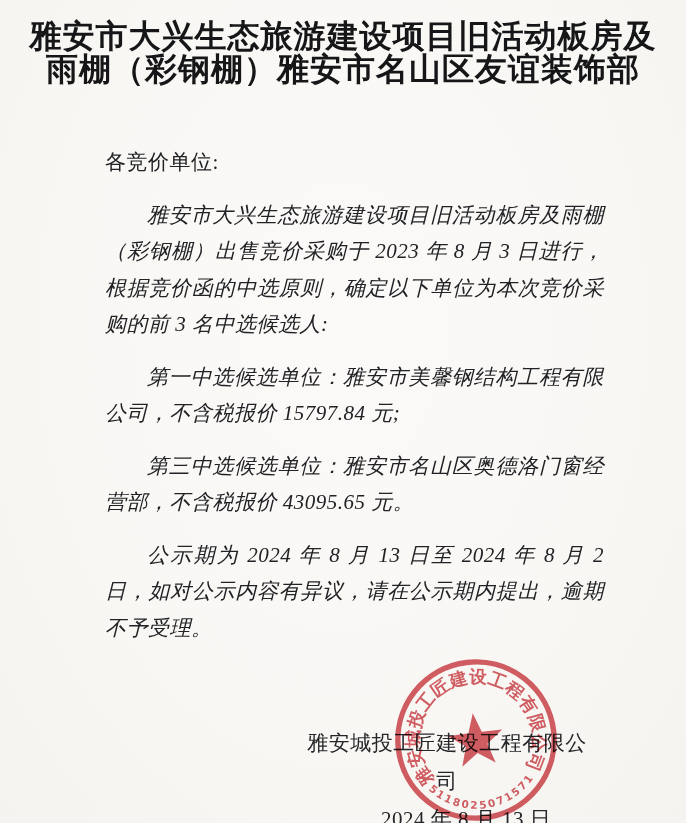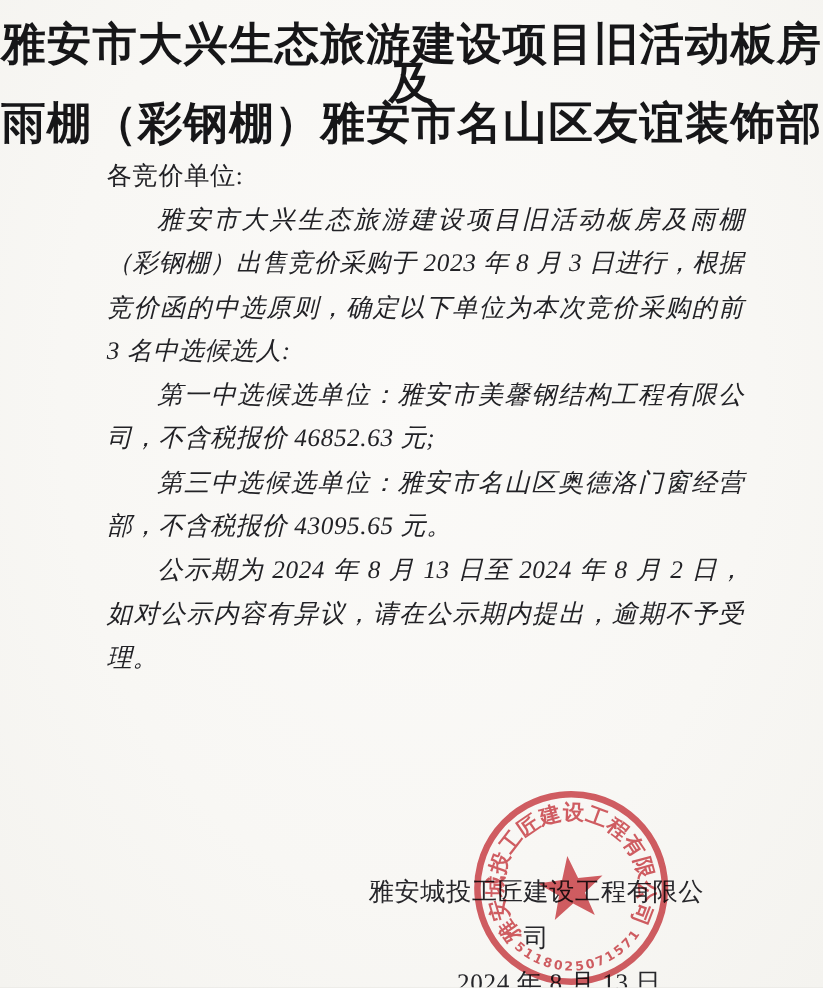--- a/index.html
+++ b/index.html
@@ -15,38 +15,38 @@
     overflow: hidden;
   }
   .title {
     position: absolute;
     top: 20px;
     left: 0;
     right: 0;
     text-align: center;
     font-family: "Liberation Sans", "DejaVu Sans", sans-serif;
     font-weight: bold;
-    font-size: 37px;
+    font-size: 32px;
     line-height: 33px;
     letter-spacing: 1px;
     color: #161618;
   }
   .title-line { display: block; }
   .body-text {
     position: absolute;
     top: 128px;
     left: 89px;
     width: 531px;
     font-size: 21px;
     line-height: 36.5px;
     letter-spacing: 0.5px;
     text-align: justify;
     color: #222226;
   }
-  .body-text p { margin: 0; }
+  .body-text p { margin: 16px; }
   .para { text-indent: 2em; font-style: italic; }
   .signature {
     position: absolute;
     top: 724px;
     left: 297px;
     width: 300px;
     text-align: center;
     font-size: 21px;
     line-height: 38px;
     letter-spacing: 0.5px;
@@ -84,21 +84,21 @@
 <div class="page">
 
   <h1 class="title">
     <span class="title-line">雅安市大兴生态旅游建设项目旧活动板房及</span>
     <span class="title-line">雨棚（彩钢棚）雅安市名山区友谊装饰部</span>
   </h1>
 
   <div class="body-text">
     <p class="salutation">各竞价单位:</p>
     <p class="para">雅安市大兴生态旅游建设项目旧活动板房及雨棚（彩钢棚）出售竞价采购于 2023 年 8 月 3 日进行，根据竞价函的中选原则，确定以下单位为本次竞价采购的前 3 名中选候选人:</p>
-    <p class="para">第一中选候选单位：雅安市美馨钢结构工程有限公司，不含税报价 46852.63 元;</p>
+    <p class="para">第一中选候选单位：雅安市美馨钢结构工程有限公司，不含税报价 15797.84 元;</p>
     <p class="para">第三中选候选单位：雅安市名山区奥德洛门窗经营部，不含税报价 43095.65 元。</p>
     <p class="para">公示期为 2024 年 8 月 13 日至 2024 年 8 月 2 日，如对公示内容有异议，请在公示期内提出，逾期不予受理。</p>
   </div>
 
   <div class="signature">
     <div class="company-line">雅安城投工匠建设工程有限公司</div>
     <div class="date-line">2024 年 8 月 13 日</div>
   </div>
 
   <div class="seal">

